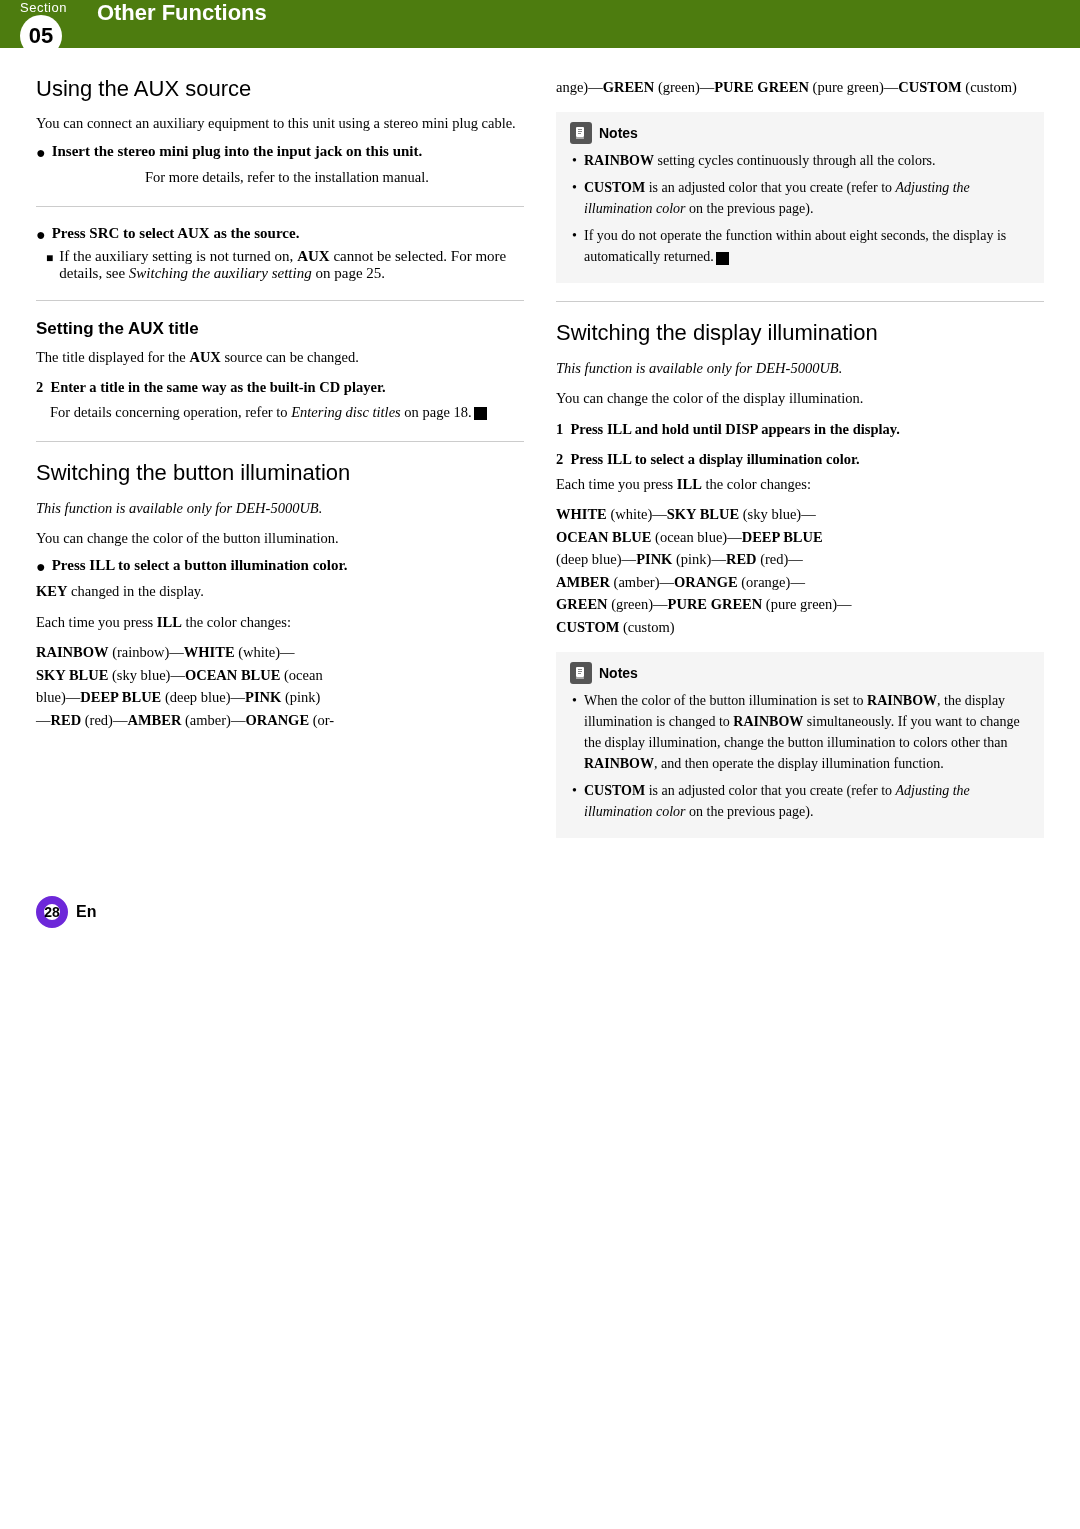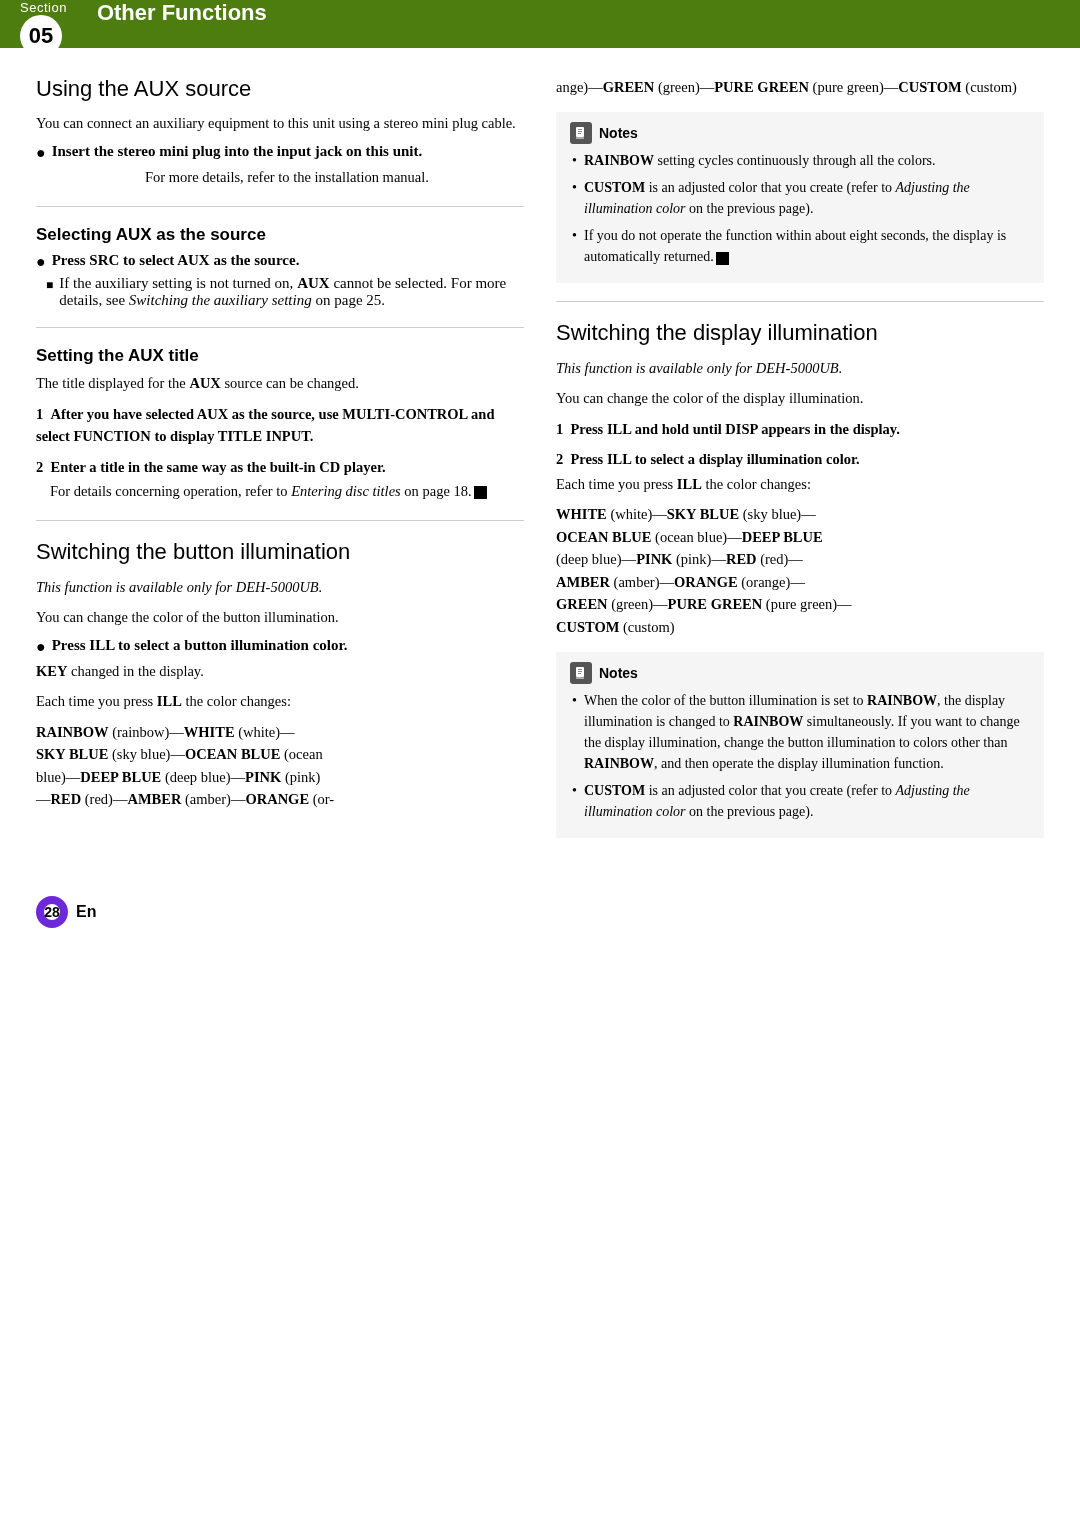--- a/index.html
+++ b/index.html
@@ -248,45 +248,39 @@
       <div class="bullet-circle">
         <span class="bullet-sym">●</span>
         <span><b>Insert the stereo mini plug into the input jack on this unit.</b></span>
       </div>
       <p style="padding-left:14px;text-align:center;">For more details, refer to the installation manual.</p>
     </div>
 
     <hr class="section-divider">
 
     <div>
-      <div class="subsection-title">Selecting AUX as the source</div>
       <div class="bullet-circle">
         <span class="bullet-sym">●</span>
         <span><b>Press SRC to select AUX as the source.</b></span>
       </div>
       <div class="bullet-square">
         <span class="bullet-sym">■</span>
         <span>
           <span>If the auxiliary setting is not turned on, </span><b>AUX</b><span> cannot be selected. For more details, see </span><em>Switching the auxiliary setting</em><span> on page 25.</span>
         </span>
       </div>
     </div>
 
     <hr class="section-divider">
 
     <div>
       <div class="subsection-title">Setting the AUX title</div>
       <p>
         <span>The title displayed for the </span><b>AUX</b><span> source can be changed.</span>
       </p>
-      <div class="numbered-step">
-        <div class="step-heading">
-          <b>1&nbsp;&nbsp;<span>After you have selected AUX as the source, use MULTI-CONTROL and select FUNCTION to display TITLE INPUT.</span></b>
-        </div>
-      </div>
       <div class="numbered-step">
         <div class="step-heading">
           <b>2&nbsp;&nbsp;<span>Enter a title in the same way as the built-in CD player.</span></b>
         </div>
         <p style="padding-left:14px;">
           <span>For details concerning operation, refer to </span><em>Entering disc titles</em><span> on page 18.</span><span class="stop-icon"></span>
         </p>
       </div>
     </div>
 

